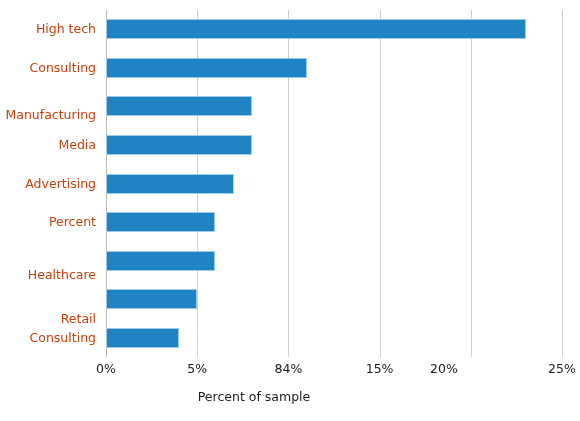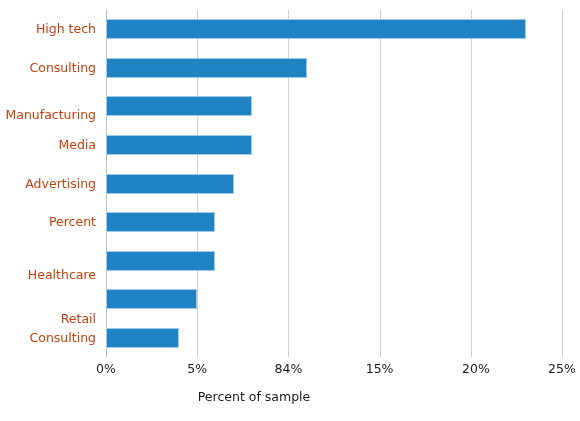--- a/index.html
+++ b/index.html
@@ -137,21 +137,21 @@
         <div class="bar" title="Retail: 5%" style="left: 0px; top: 279px; width: 91px; background: rgb(31, 131, 196); border-color: rgb(159, 203, 232);"></div>
         <div class="bar" title="Education: 4%" style="left: 0px; top: 318px; width: 73px; background: rgb(31, 131, 196); border-color: rgb(159, 203, 232);"></div>
       </div>
   </div>
 
   <div id="xlabels">
       <div class="xlabel" style="left: 106px;">0%</div>
       <div class="xlabel" style="left: 197.2px;">5%</div>
       <div class="xlabel" style="left: 288.4px;">84%</div>
       <div class="xlabel" style="left: 379.6px;">15%</div>
-      <div class="xlabel" style="left: 476px;">20%</div>
+      <div class="xlabel" style="left: 444px;">20%</div>
       <div class="xlabel" style="left: 562px;">25%</div>
     </div>
 
   <div id="xaxis-title">
     <span class="inner">Percent of sample</span>
   </div>
 
 </div>
 
 </body></html>

